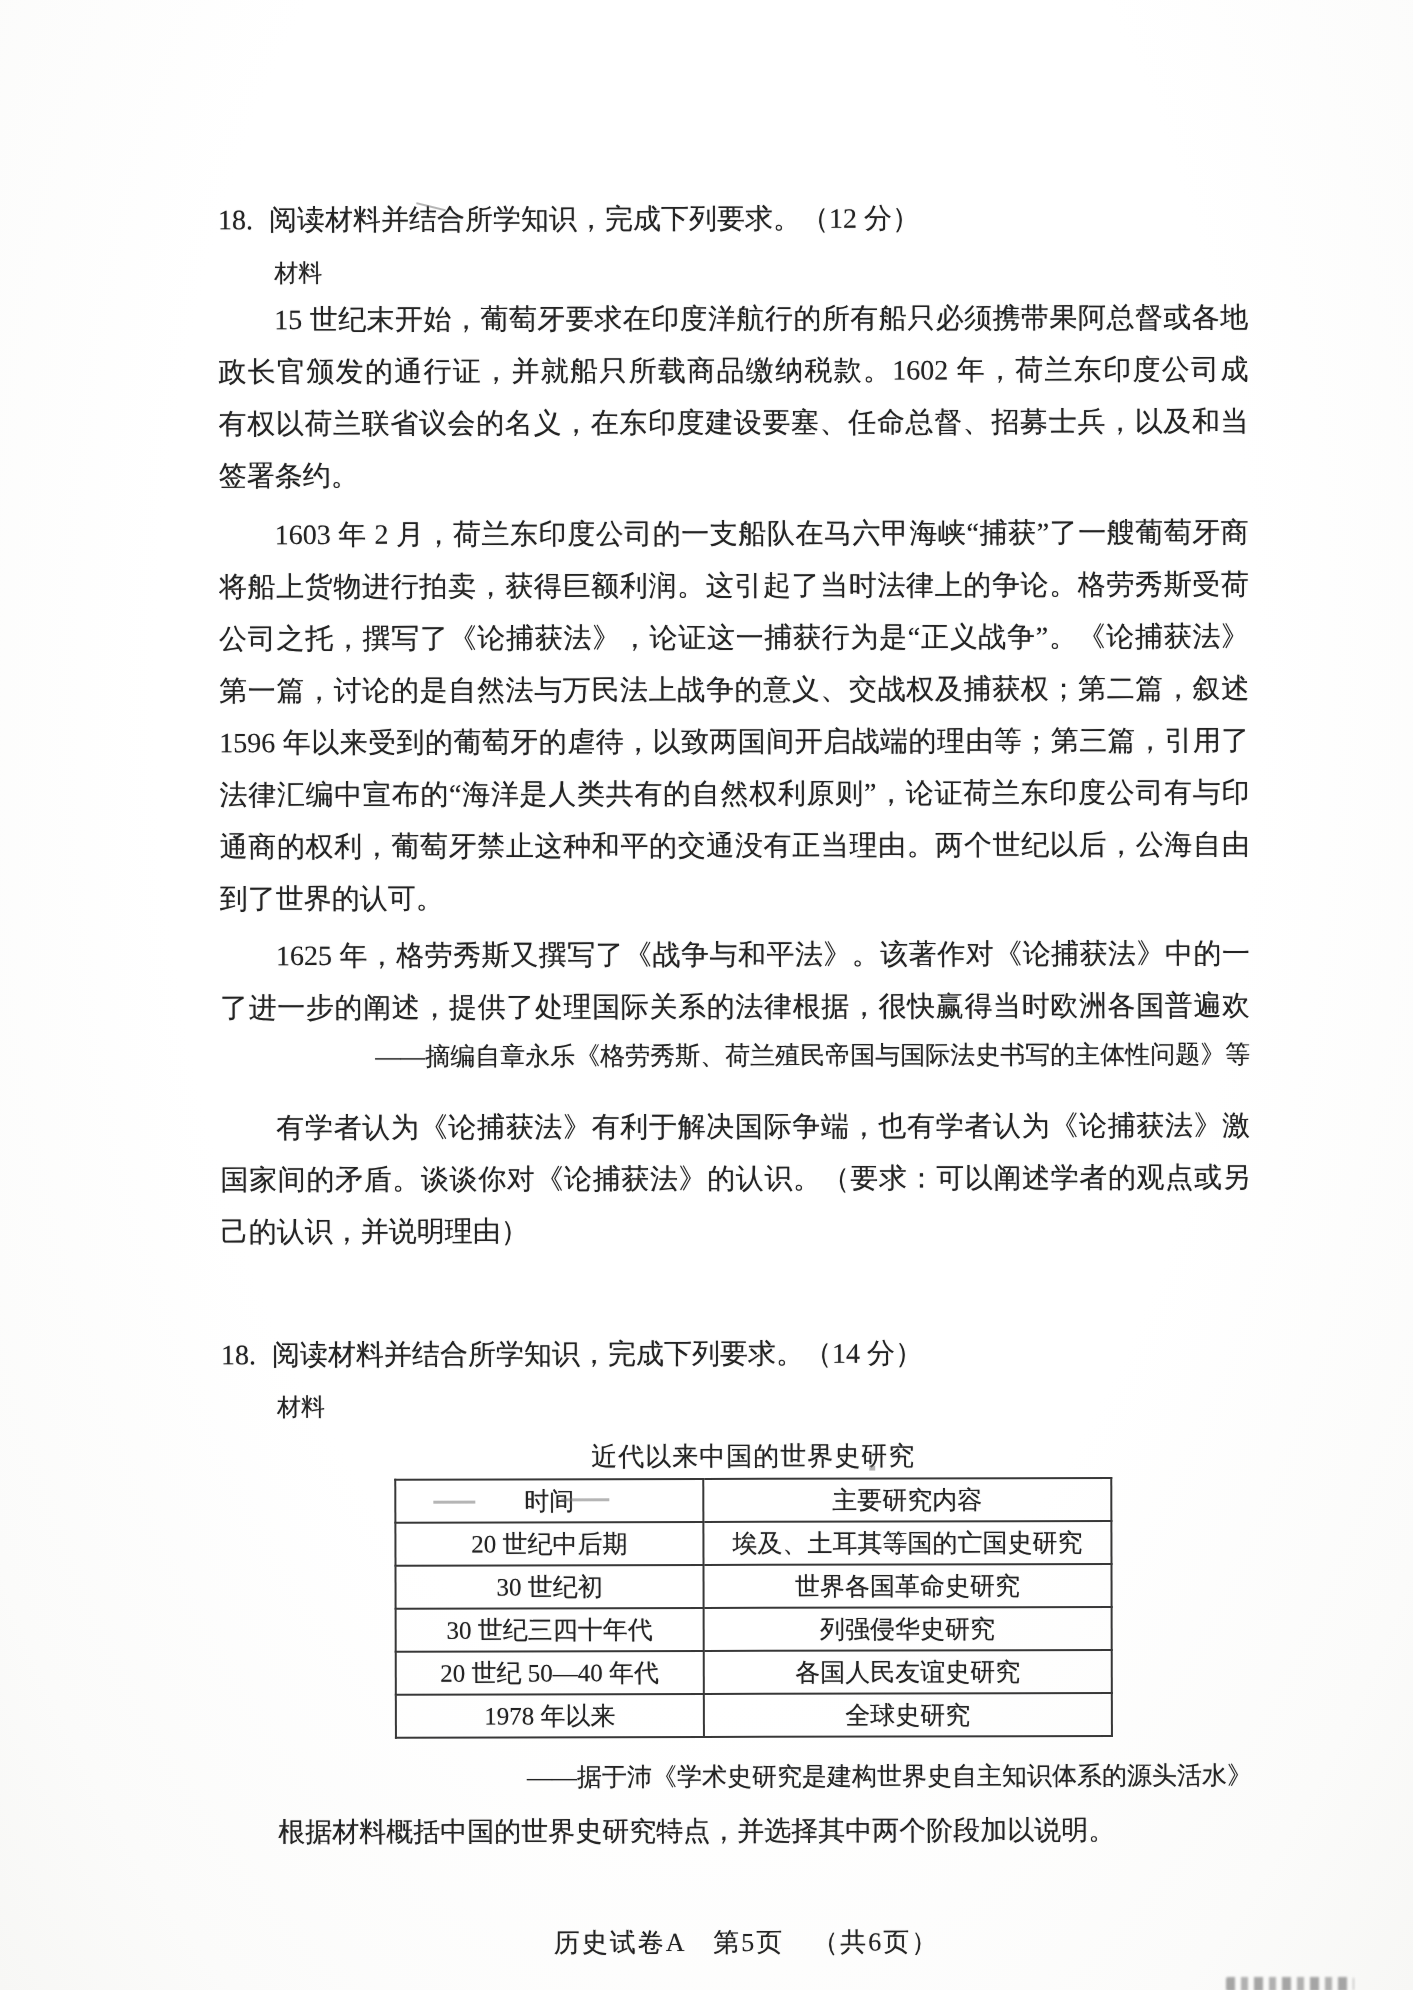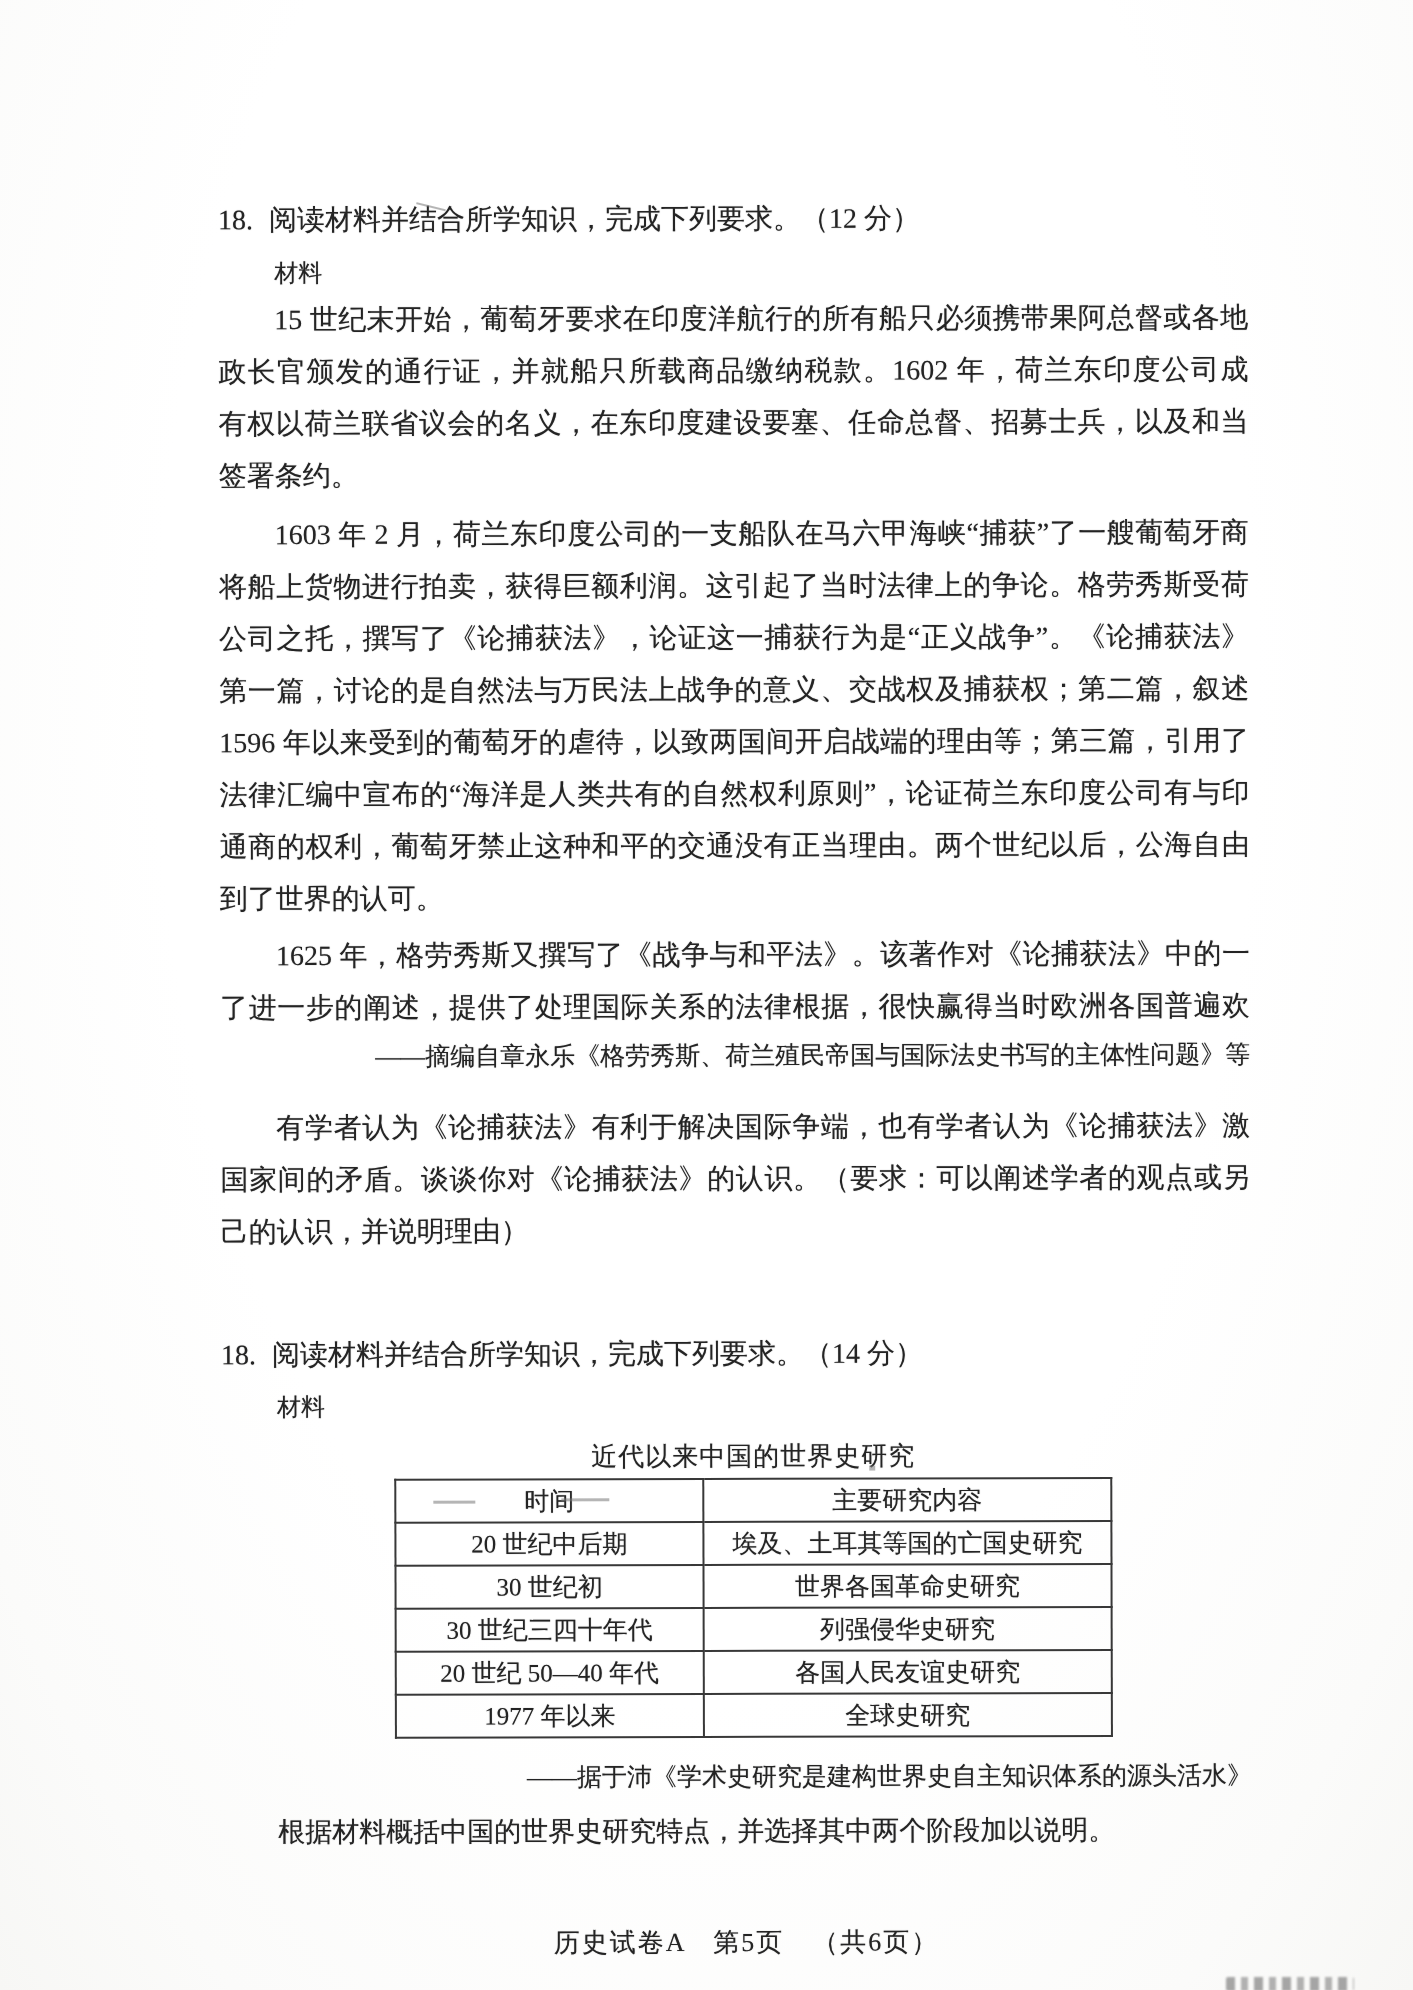--- a/index.html
+++ b/index.html
@@ -184,21 +184,21 @@
         </tr>
         <tr>
           <td>30 世纪三四十年代</td>
           <td>列强侵华史研究</td>
         </tr>
         <tr>
           <td>20 世纪 50—40 年代</td>
           <td>各国人民友谊史研究</td>
         </tr>
         <tr>
-          <td>1977 年以来</td>
+          <td>1978 年以来</td>
           <td>全球史研究</td>
         </tr>
       </tbody>
     </table>
 
     <div class="abs attr-line" style="top:1753px">——据于沛《学术史研究是建构世界史自主知识体系的源头活水》</div>
 
     <div class="abs single-line" style="top:1805px">根据材料概括中国的世界史研究特点，并选择其中两个阶段加以说明。</div>
 
     <div class="abs footer-line" style="top:1923px">历史试卷A　第5页　（共6页）</div>

